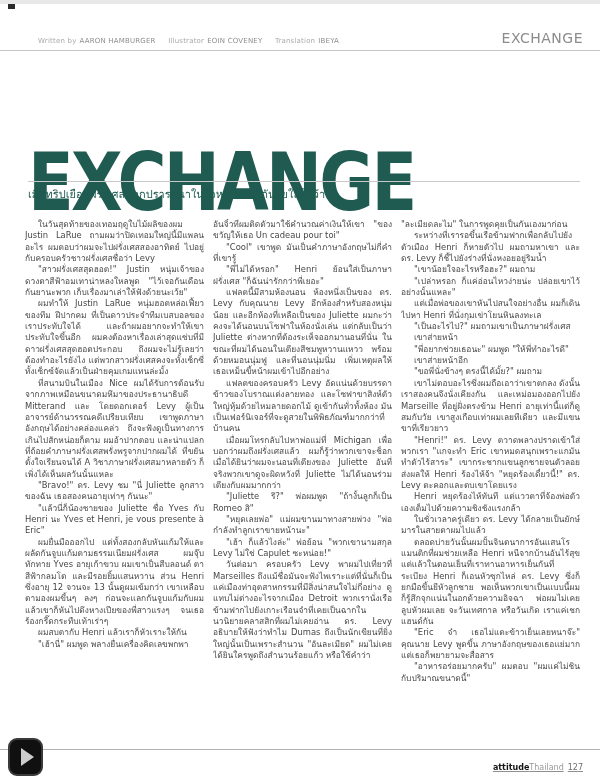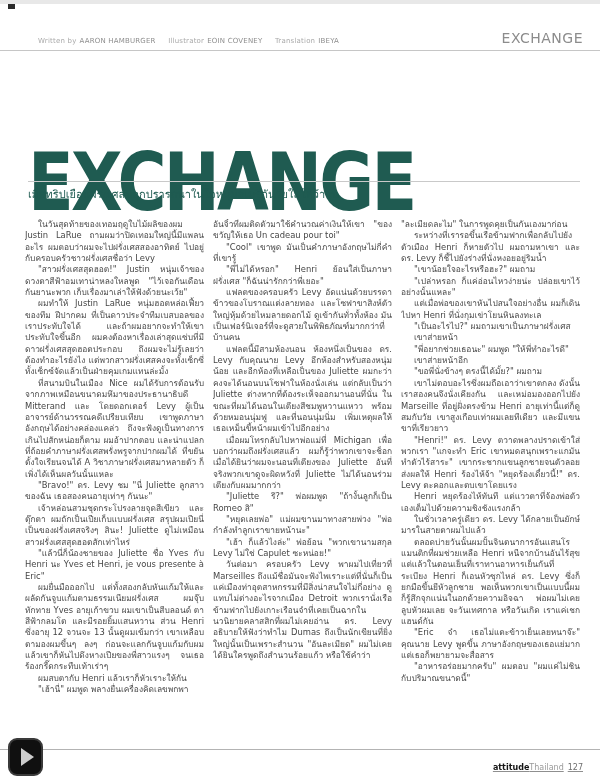--- a/index.html
+++ b/index.html
@@ -68,32 +68,31 @@
   <div class="subtitle-rule"></div>
   <div class="subtitle">เมื่อทริปเยือนฝรั่งเศสปลุกปรารถนาในใจหนุ่มอเมริกันวัยใสให้ว้าวุ่น</div>
 
   <div class="columns">
     <div class="col">
       <p class="para">ในวันสุดท้ายของเทอมฤดูใบไม้ผลิของผม Justin LaRue ถามผมว่าปิดเทอมใหญ่นี้มีแพลนอะไร ผมตอบว่าผมจะไปฝรั่งเศสสองอาทิตย์ ไปอยู่กับครอบครัวชาวฝรั่งเศสชื่อว่า Levy</p>
       <p class="para">"สาวฝรั่งเศสสุดฮอต!" Justin หนุ่มเจ้าของดวงตาสีฟ้าอมเทาน่าหลงใหลพูด "ไว้เจอกันเดือนกันยานะพวก เก็บเรื่องมาเล่าให้ฟังด้วยนะเว้ย"</p>
       <p class="para">ผมทำให้ Justin LaRue หนุ่มฮอตหล่อเฟี้ยวของทีม ฝีปากคม ที่เป็นดาวประจำทีมเบสบอลของเราประทับใจได้ และถ้าผมอยากจะทำให้เขาประทับใจขึ้นอีก ผมคงต้องหาเรื่องเล่าสุดแซ่บที่มีดาวฝรั่งเศสสุดฮอตประกอบ ถึงผมจะไม่รู้เลยว่าต้องทำอะไรยังไง แต่พวกสาวฝรั่งเศสคงจะทั้งเซ็กซี่ทั้งเซ็กซ์จัดแล้วเป็นฝ่ายคุมเกมแทนล่ะมั้ง</p>
       <p class="para">ที่สนามบินในเมือง Nice ผมได้รับการต้อนรับจากภาพเหมือนขนาดมหึมาของประธานาธิบดี Mitterand และ โดยดอกเตอร์ Levy ผู้เป็นอาจารย์ด้านวรรณคดีเปรียบเทียบ เขาพูดภาษาอังกฤษได้อย่างคล่องแคล่ว ถึงจะฟังดูเป็นทางการเกินไปสักหน่อยก็ตาม ผมอ้าปากตอบ และน่าแปลกที่ถ้อยคำภาษาฝรั่งเศสพรั่งพรูจากปากผมได้ ที่ขยันตั้งใจเรียนจนได้ A วิชาภาษาฝรั่งเศสมาหลายตัว ก็เพิ่งได้เห็นผลวันนั้นแหละ</p>
       <p class="para">"Bravo!" ดร. Levy ชม "นี่ Juliette ลูกสาวของฉัน เธอสองคนอายุเท่าๆ กันนะ"</p>
-      <p class="para">เจ้าหล่อนสวมชุดกระโปรงลายจุดสีเขียว และตุ๊กตา ผมถักเป็นเปียเก็บแบบฝรั่งเศส สรุปผมเปียนี่เป็นของฝรั่งเศสจริงๆ สินะ! Juliette ดูไม่เหมือนสาวฝรั่งเศสสุดฮอตสักเท่าไหร่</p>
       <p class="para">"แล้วนี่ก็น้องชายของ Juliette ชื่อ Yves กับ Henri นะ Yves et Henri, je vous presente à Eric"</p>
       <p class="para">ผมยื่นมือออกไป แต่ทั้งสองกลับหันแก้มให้และผลัดกันจูบแก้มตามธรรมเนียมฝรั่งเศส ผมจุ๊บทักทาย Yves อายุเก้าขวบ ผมเขาเป็นสีบลอนด์ ตาสีฟ้ากลมโต และมีรอยยิ้มแสนหวาน ส่วน Henri ซึ่งอายุ 12 จวนจะ 13 นั้นดูผมเข้มกว่า เขาเหลือบตามองผมขึ้นๆ ลงๆ ก่อนจะแลกกันจูบแก้มกับผม แล้วเขาก็หันไปดึงหางเปียของพี่สาวแรงๆ จนเธอร้องกรี๊ดกระทืบเท้าเร่าๆ</p>
       <p class="para">ผมสบตากับ Henri แล้วเราก็หัวเราะให้กัน</p>
       <p class="para">"เฮ้านี่" ผมพูด พลางยื่นเครื่องคิดเลขพกพา</p>
     </div>
     <div class="col">
       <p class="para noindent">อันจิ๋วที่ผมติดตัวมาใช้คำนวณค่าเงินให้เขา "ของขวัญให้เธอ Un cadeau pour toi"</p>
       <p class="para">"Cool" เขาพูด มันเป็นคำภาษาอังกฤษไม่กี่คำที่เขารู้</p>
       <p class="para">"พี่ไม่ได้หรอก" Henri ย้อนใส่เป็นภาษาฝรั่งเศส "ก็ฉันน่ารักกว่าพี่เยอะ"</p>
+      <p class="para">แฟลตนี้มีสามห้องนอน ห้องหนึ่งเป็นของ ดร. Levy กับคุณนาย Levy อีกห้องสำหรับสองหนุ่มน้อย และอีกห้องที่เหลือเป็นของ Juliette ผมกะว่าคงจะได้นอนบนโซฟาในห้องนั่งเล่น แต่กลับเป็นว่า Juliette ต่างหากที่ต้องระเห็จออกมานอนที่นั่น ในขณะที่ผมได้นอนในเตียงสีชมพูหวานแหวว พร้อมด้วยหมอนนุ่มฟู และที่นอนนุ่มนิ่ม เพิ่มเหตุผลให้เธอเหม็นขี้หน้าผมเข้าไปอีกอย่าง</p>
       <p class="para">แฟลตของครอบครัว Levy อัดแน่นด้วยบรรดาข้าวของโบราณแต่งลายทอง และโซฟาขาสิงห์ตัวใหญ่หุ้มด้วยไหมลายดอกไม้ ดูเข้ากันทั่วทั้งห้อง มันเป็นเฟอร์นิเจอร์ที่จะดูสวยในพิพิธภัณฑ์มากกว่าที่บ้านคน</p>
-      <p class="para">แฟลตนี้มีสามห้องนอน ห้องหนึ่งเป็นของ ดร. Levy กับคุณนาย Levy อีกห้องสำหรับสองหนุ่มน้อย และอีกห้องที่เหลือเป็นของ Juliette ผมกะว่าคงจะได้นอนบนโซฟาในห้องนั่งเล่น แต่กลับเป็นว่า Juliette ต่างหากที่ต้องระเห็จออกมานอนที่นั่น ในขณะที่ผมได้นอนในเตียงสีชมพูหวานแหวว พร้อมด้วยหมอนนุ่มฟู และที่นอนนุ่มนิ่ม เพิ่มเหตุผลให้เธอเหม็นขี้หน้าผมเข้าไปอีกอย่าง</p>
       <p class="para">เมื่อผมโทรกลับไปหาพ่อแม่ที่ Michigan เพื่อบอกว่าผมถึงฝรั่งเศสแล้ว ผมก็รู้ว่าพวกเขาจะช็อกเมื่อได้ยินว่าผมจะนอนที่เตียงของ Juliette อันที่จริงพวกเขาดูจะผิดหวังที่ Juliette ไม่ได้นอนร่วมเตียงกับผมมากกว่า</p>
       <p class="para">"Juliette รึ?" พ่อผมพูด "ถ้างั้นลูกก็เป็น Romeo สิ"</p>
       <p class="para">"หยุดเลยพ่อ" แม่ผมขานมาทางสายพ่วง "พ่อกำลังทำลูกเราขายหน้านะ"</p>
       <p class="para">"เฮ้า ก็แล้วไงล่ะ" พ่อย้อน "พวกเขานามสกุล Levy ไม่ใช่ Capulet ซะหน่อย!"</p>
       <p class="para">วันต่อมา ครอบครัว Levy พาผมไปเที่ยวที่ Marseilles ถึงแม้ชื่อมันจะฟังไพเราะแต่ที่นั่นก็เป็นแค่เมืองท่าอุตสาหกรรมที่มีสิ่งน่าสนใจไม่กี่อย่าง ดูแทบไม่ต่างอะไรจากเมือง Detroit พวกเรานั่งเรือข้ามฟากไปยังเกาะเรือนจำที่เคยเป็นฉากในนวนิยายคลาสสิกที่ผมไม่เคยอ่าน ดร. Levy อธิบายให้ฟังว่าทำไม Dumas ถึงเป็นนักเขียนที่ยิ่งใหญ่นั้นเป็นเพราะสำนวน "อันละเมียด" ผมไม่เคยได้ยินใครพูดถึงสำนวนร้อยแก้ว หรือใช้คำว่า</p>
     </div>
     <div class="col">
       <p class="para noindent">"ละเมียดละไม" ในการพูดคุยเป็นกันเองมาก่อน</p>
       <p class="para">ระหว่างที่เรารอขึ้นเรือข้ามฟากเพื่อกลับไปยังตัวเมือง Henri ก็หายตัวไป ผมถามหาเขา และ ดร. Levy ก็ชี้ไปยังร่างที่นั่งหงอยอยู่ริมน้ำ</p>
       <p class="para">"เขาน้อยใจอะไรหรือฮะ?" ผมถาม</p>

